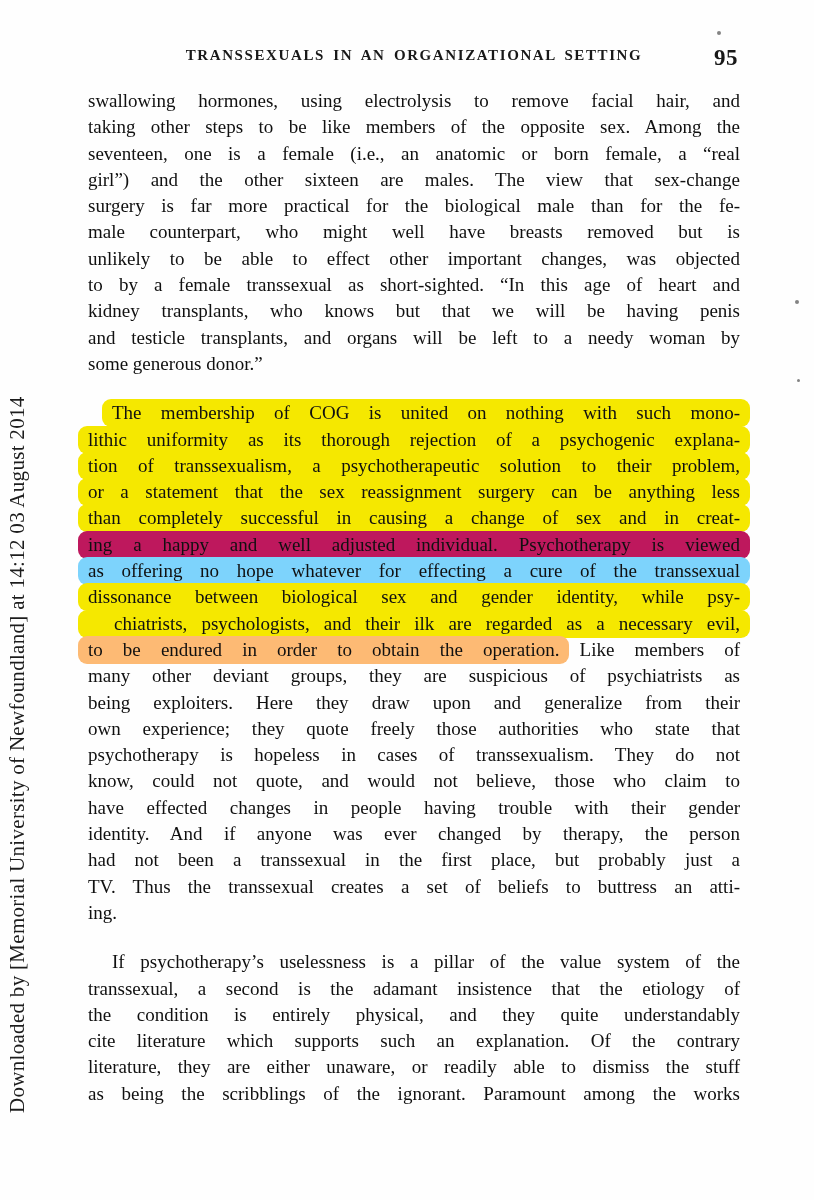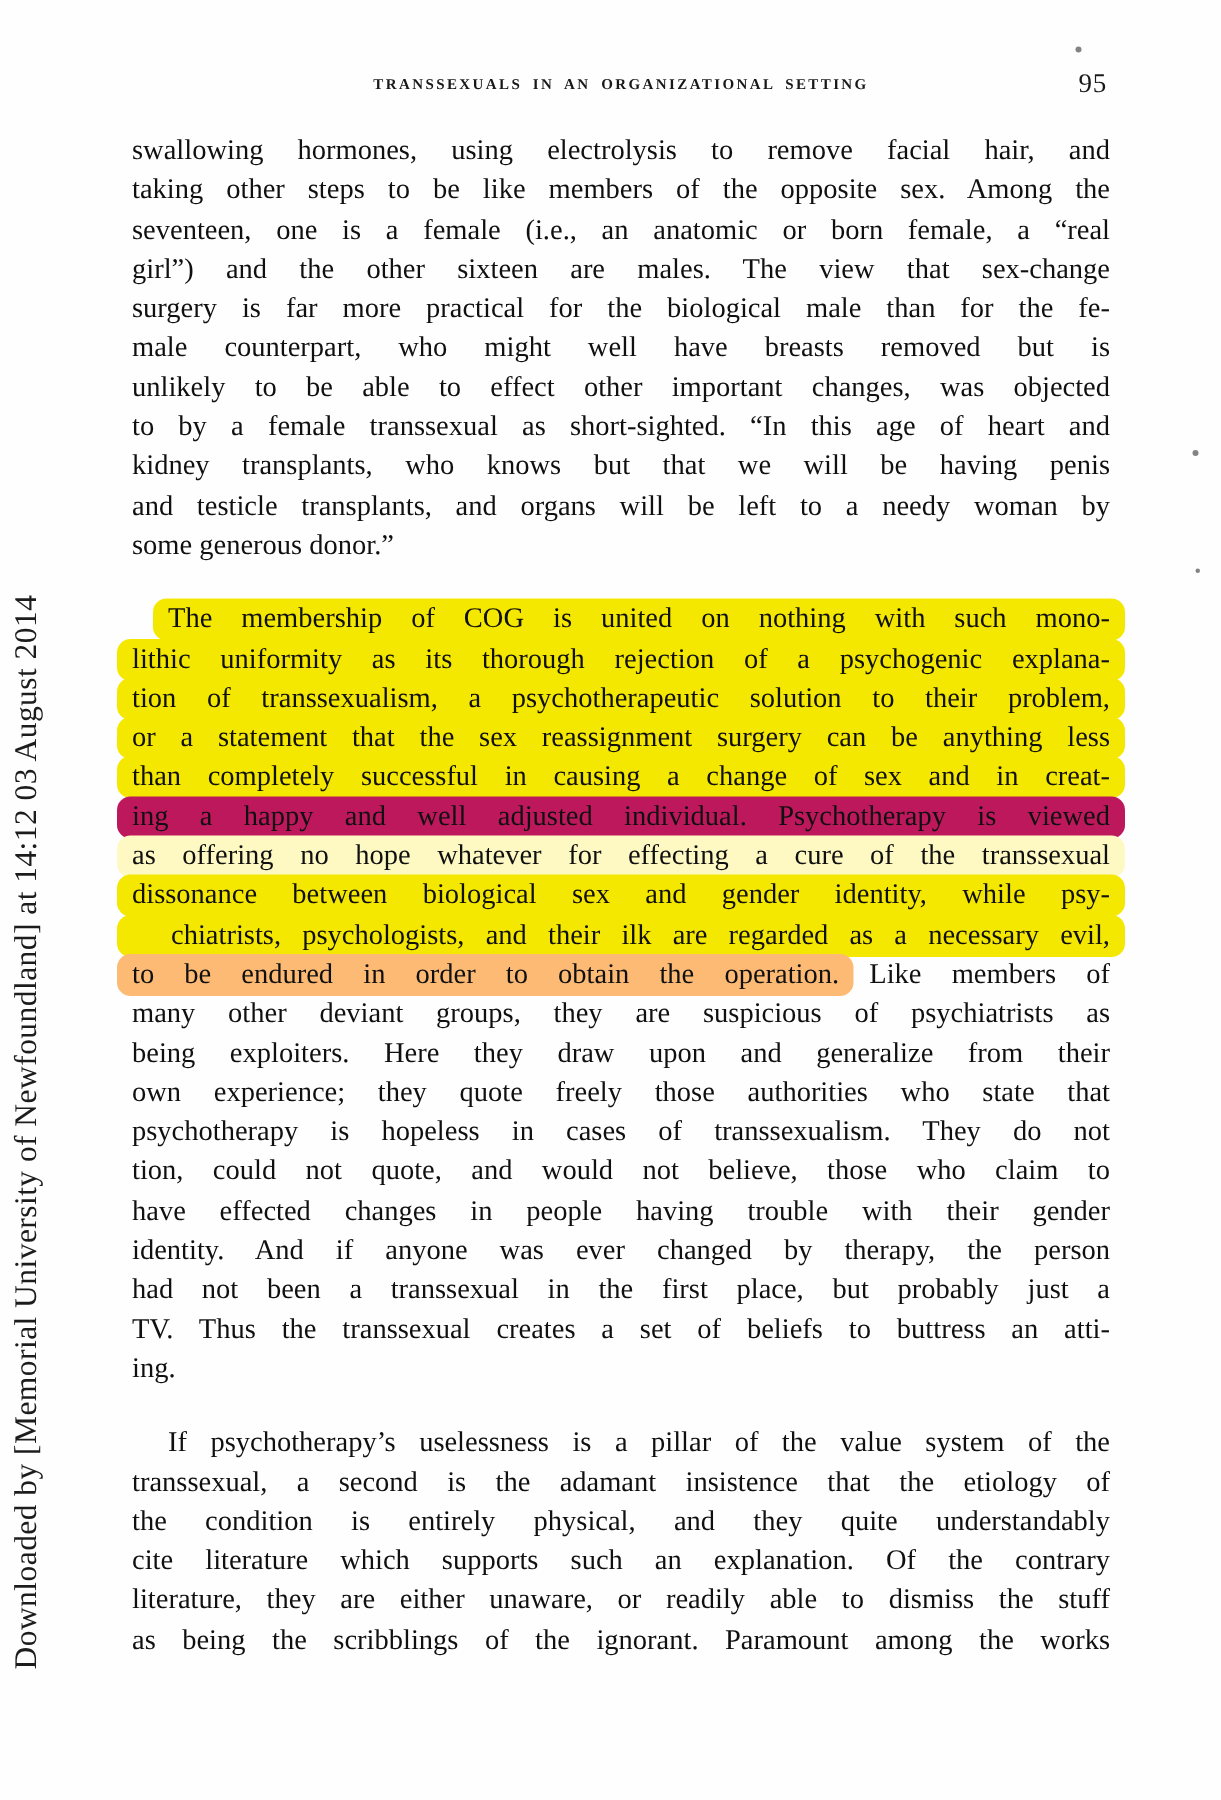--- a/index.html
+++ b/index.html
@@ -15,32 +15,32 @@
   }
   
   .running-head {
     position: absolute;
     left: 88px;
     top: 46px;
     width: 652px;
     text-align: center;
   }
   .running-head .title {
-    font-size: 10px;
+    font-size: 15px;
     font-weight: 700;
     letter-spacing: 1.6px;
     word-spacing: 3px;
     color: #181818;
   }
   .running-head .folio {
     position: absolute;
     right: 2px;
     top: -1px;
-    font-size: 18px;
-    font-weight: 400;
+    font-size: 23px;
+    font-weight: 700;
     letter-spacing: 0.5px;
     color: #181818;
   }
   
   .watermark {
     position: absolute;
     left: 5px;
     top: 1113px;
     transform: rotate(-90deg);
     transform-origin: 0 0;
@@ -107,29 +107,29 @@
       <div class="line"><span class="plain">to by a female transsexual as short-sighted. “In this age of heart and</span></div>
       <div class="line"><span class="plain">kidney transplants, who knows but that we will be having penis</span></div>
       <div class="line"><span class="plain">and testicle transplants, and organs will be left to a needy woman by</span></div>
       <div class="line no-justify"><span class="plain">some generous donor.”</span></div>
       <div class="line indent"><span class="hl" style="background: rgb(245, 232, 0);">The membership of COG is united on nothing with such mono-</span></div>
       <div class="line"><span class="hl" style="background: rgb(245, 232, 0);">lithic uniformity as its thorough rejection of a psychogenic explana-</span></div>
       <div class="line"><span class="hl" style="background: rgb(245, 232, 0);">tion of transsexualism, a psychotherapeutic solution to their problem,</span></div>
       <div class="line"><span class="hl" style="background: rgb(245, 232, 0);">or a statement that the sex reassignment surgery can be anything less</span></div>
       <div class="line"><span class="hl" style="background: rgb(245, 232, 0);">than completely successful in causing a change of sex and in creat-</span></div>
       <div class="line"><span class="hl" style="background: #be185d;">ing a happy and well adjusted individual. Psychotherapy is viewed</span></div>
-      <div class="line"><span class="hl" style="background: #fef9c3; margin-top: 20px;">as offering no hope whatever for effecting a cure of the transsexual</span></div>
+      <div class="line"><span class="hl" style="background: #7dd3fc; margin-top: 20px;">as offering no hope whatever for effecting a cure of the transsexual</span></div>
       <div class="line"><span class="hl" style="background: rgb(245, 232, 0);">dissonance between biological sex and gender identity, while psy-</span></div>
       <div class="line"><span class="hl" style="background: rgb(245, 232, 0); padding-left: 36px;">chiatrists, psychologists, and their ilk are regarded as a necessary evil,</span></div>
       <div class="line"><span class="hl" style="background: #fdba74;">to be endured in order to obtain the operation.</span> <span class="plain">Like members of</span></div>
       <div class="line"><span class="plain">many other deviant groups, they are suspicious of psychiatrists as</span></div>
       <div class="line"><span class="plain">being exploiters. Here they draw upon and generalize from their</span></div>
       <div class="line"><span class="plain">own experience; they quote freely those authorities who state that</span></div>
       <div class="line"><span class="plain">psychotherapy is hopeless in cases of transsexualism. They do not</span></div>
-      <div class="line"><span class="plain">tion, could not quote, and would not believe, those who claim to</span></div>
+      <div class="line"><span class="plain">know, could not quote, and would not believe, those who claim to</span></div>
       <div class="line"><span class="plain">have effected changes in people having trouble with their gender</span></div>
       <div class="line"><span class="plain">identity. And if anyone was ever changed by therapy, the person</span></div>
       <div class="line"><span class="plain">had not been a transsexual in the first place, but probably just a</span></div>
       <div class="line"><span class="plain">TV. Thus the transsexual creates a set of beliefs to buttress an atti-</span></div>
       <div class="line no-justify"><span class="plain">ing.</span></div>
       <div class="line indent"><span class="plain">If psychotherapy’s uselessness is a pillar of the value system of the</span></div>
       <div class="line"><span class="plain">transsexual, a second is the adamant insistence that the etiology of</span></div>
       <div class="line"><span class="plain">the condition is entirely physical, and they quite understandably</span></div>
       <div class="line"><span class="plain">cite literature which supports such an explanation. Of the contrary</span></div>
       <div class="line"><span class="plain">literature, they are either unaware, or readily able to dismiss the stuff</span></div>

